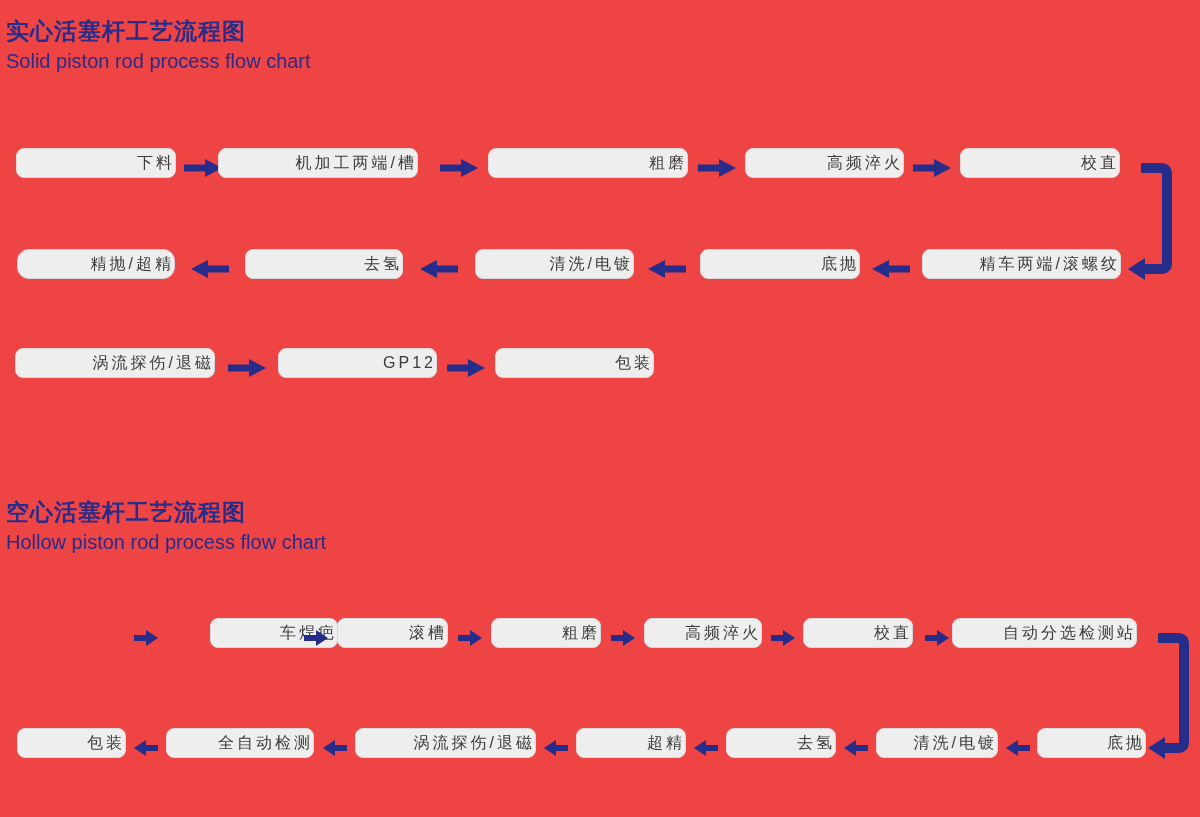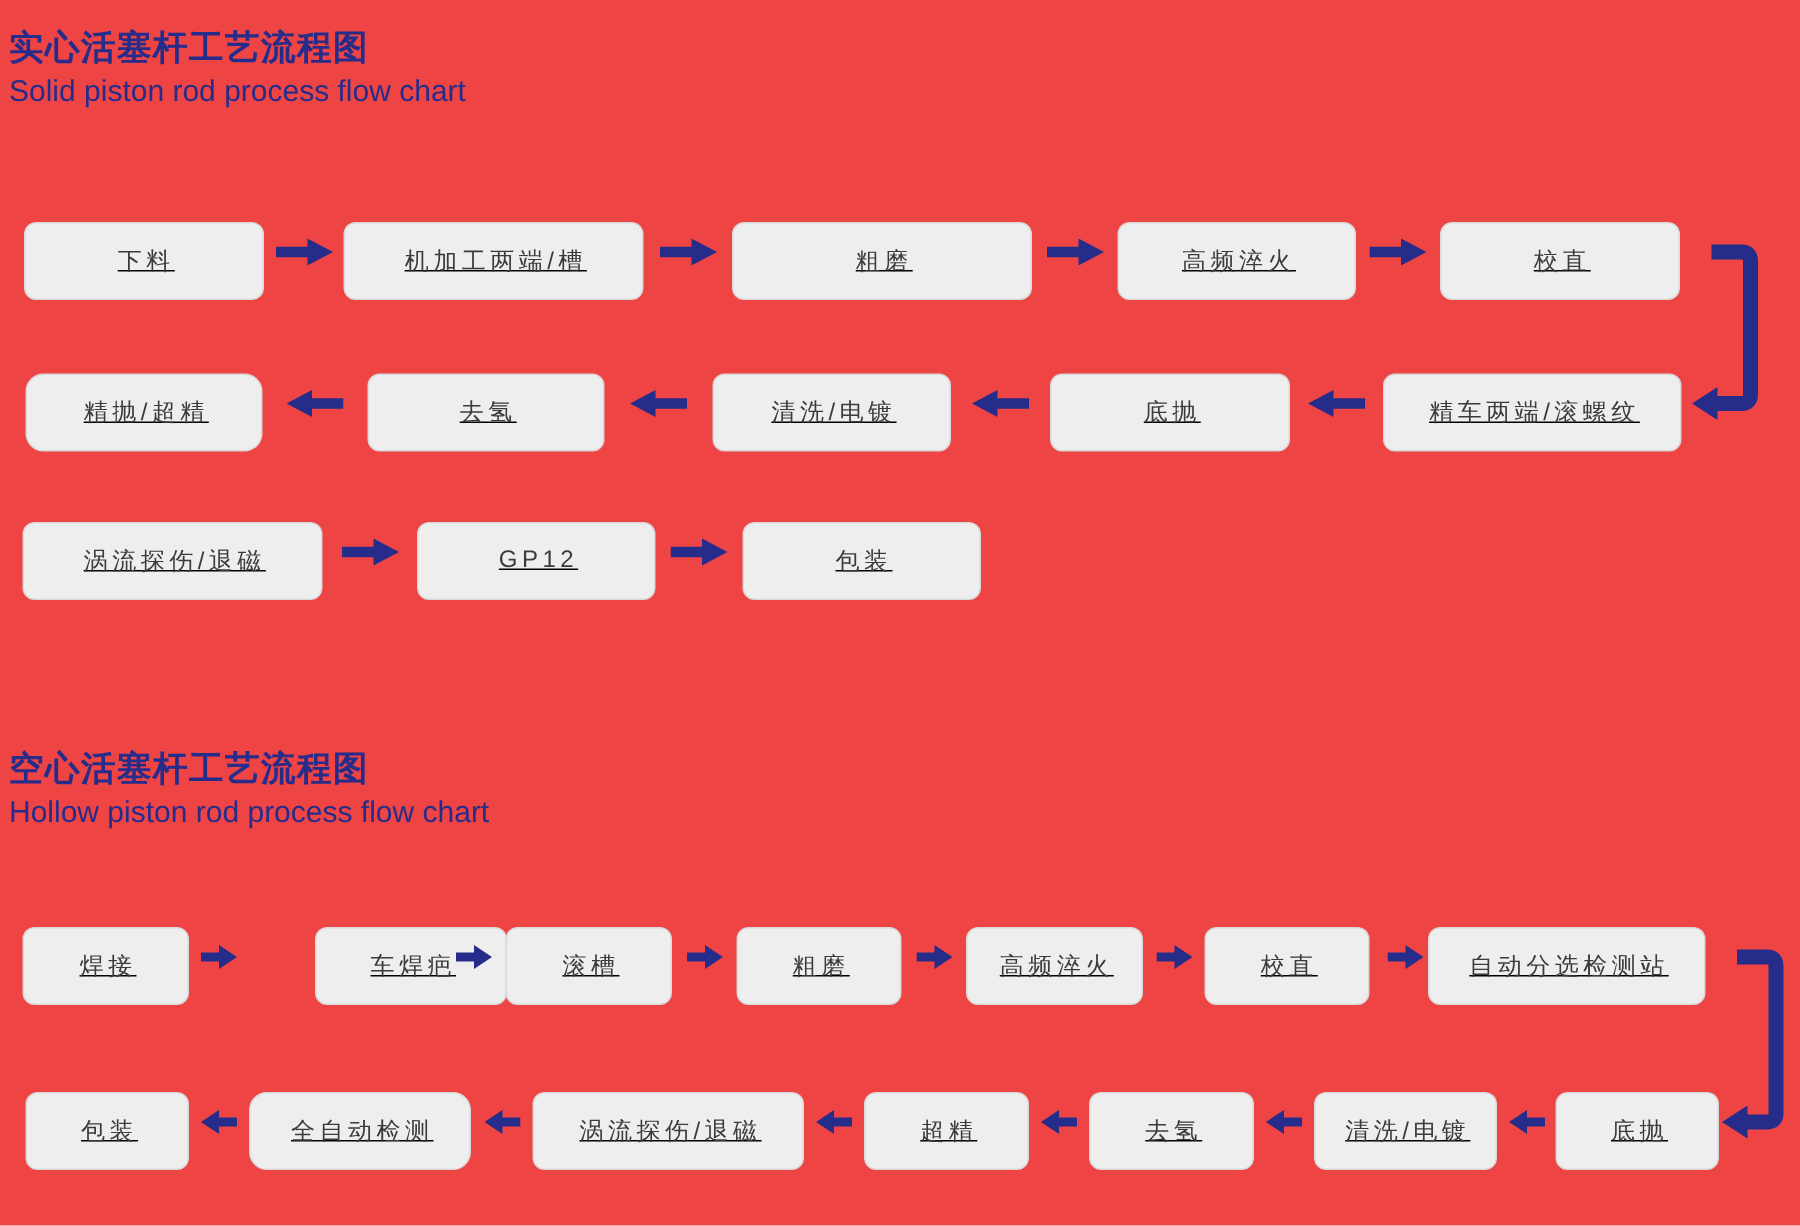--- a/index.html
+++ b/index.html
@@ -37,28 +37,27 @@
   }
   .flow-row{
     position:absolute;
     left:0;
     width:1200px;
     height:40px;
   }
   .flow-box{
     position:absolute;
     top:0;
-    height:52px;
+    height:30px;
     background:var(--box-bg);
     border:1px solid var(--box-border);
     border-radius:8px;
     display:flex;
     align-items:center;
-    justify-content:center;
-    text-decoration:underline;
+    justify-content:flex-end;
   }
   .flow-box-label{
     font-size:16px;
     color:var(--box-text);
     letter-spacing:3px;
     padding-left:3px;
     white-space:nowrap;
   }
   .flow-arrow{position:absolute;display:block;}
   #connector-layer{
@@ -90,21 +89,21 @@
       <polygon points="1148,748 1165,737 1165,759" fill="#262c8a"></polygon>
     </svg>
 
 <div class="flow-row" style="top: 148px;">
       <div class="flow-box" style="left: 16px; width: 160px;">
         <span class="flow-box-label">下料</span>
       </div>
       <svg class="flow-arrow" width="38" height="18" viewBox="0 0 38 18" style="left: 184px; top: 11px;">
         <polygon points="0,5.5 21,5.5 21,0 38,9 21,18 21,12.5 0,12.5" fill="#262c8a"></polygon>
       </svg>
-      <div class="flow-box" style="left: 229px; width: 200px;">
+      <div class="flow-box" style="left: 218px; width: 200px;">
         <span class="flow-box-label">机加工两端/槽</span>
       </div>
       <svg class="flow-arrow" width="38" height="18" viewBox="0 0 38 18" style="left: 440px; top: 11px;">
         <polygon points="0,5.5 21,5.5 21,0 38,9 21,18 21,12.5 0,12.5" fill="#262c8a"></polygon>
       </svg>
       <div class="flow-box" style="left: 488px; width: 200px;">
         <span class="flow-box-label">粗磨</span>
       </div>
       <svg class="flow-arrow" width="38" height="18" viewBox="0 0 38 18" style="left: 697.5px; top: 11px;">
         <polygon points="0,5.5 21,5.5 21,0 38,9 21,18 21,12.5 0,12.5" fill="#262c8a"></polygon>
@@ -159,23 +158,20 @@
         <span class="flow-box-label">GP12</span>
       </div>
       <svg class="flow-arrow" width="38" height="18" viewBox="0 0 38 18" style="left: 447px; top: 11px;">
         <polygon points="0,5.5 21,5.5 21,0 38,9 21,18 21,12.5 0,12.5" fill="#262c8a"></polygon>
       </svg>
       <div class="flow-box" style="left: 495px; width: 159px;">
         <span class="flow-box-label">包装</span>
       </div>
     </div>
     <div class="flow-row" style="top: 618px;">
-      <div class="flow-box" style="left: 15px; width: 111px;">
-        <span class="flow-box-label">焊接</span>
-      </div>
       <svg class="flow-arrow" width="24" height="16" viewBox="0 0 24 16" style="left: 134px; top: 12px;">
         <polygon points="0,5 12,5 12,0 24,8 12,16 12,11 0,11" fill="#262c8a"></polygon>
       </svg>
       <div class="flow-box" style="left: 166px; width: 128px; margin-left: 44px;">
         <span class="flow-box-label">车焊疤</span>
       </div>
       <svg class="flow-arrow" width="24" height="16" viewBox="0 0 24 16" style="left: 303.5px; top: 12px;">
         <polygon points="0,5 12,5 12,0 24,8 12,16 12,11 0,11" fill="#262c8a"></polygon>
       </svg>
       <div class="flow-box" style="left: 337px; width: 111px;">
@@ -206,21 +202,21 @@
         <span class="flow-box-label">自动分选检测站</span>
       </div>
     </div>
     <div class="flow-row" style="top: 728px;">
       <div class="flow-box" style="left: 17px; width: 109px;">
         <span class="flow-box-label">包装</span>
       </div>
       <svg class="flow-arrow" width="24" height="16" viewBox="0 0 24 16" style="left: 134px; top: 12px;">
         <polygon points="24,5 12,5 12,0 0,8 12,16 12,11 24,11" fill="#262c8a"></polygon>
       </svg>
-      <div class="flow-box" style="left: 166px; width: 148px; border-radius: 12px;">
+      <div class="flow-box" style="left: 166px; width: 148px;">
         <span class="flow-box-label">全自动检测</span>
       </div>
       <svg class="flow-arrow" width="24" height="16" viewBox="0 0 24 16" style="left: 322.5px; top: 12px;">
         <polygon points="24,5 12,5 12,0 0,8 12,16 12,11 24,11" fill="#262c8a"></polygon>
       </svg>
       <div class="flow-box" style="left: 355px; width: 181px;">
         <span class="flow-box-label">涡流探伤/退磁</span>
       </div>
       <svg class="flow-arrow" width="24" height="16" viewBox="0 0 24 16" style="left: 544px; top: 12px;">
         <polygon points="24,5 12,5 12,0 0,8 12,16 12,11 24,11" fill="#262c8a"></polygon>

